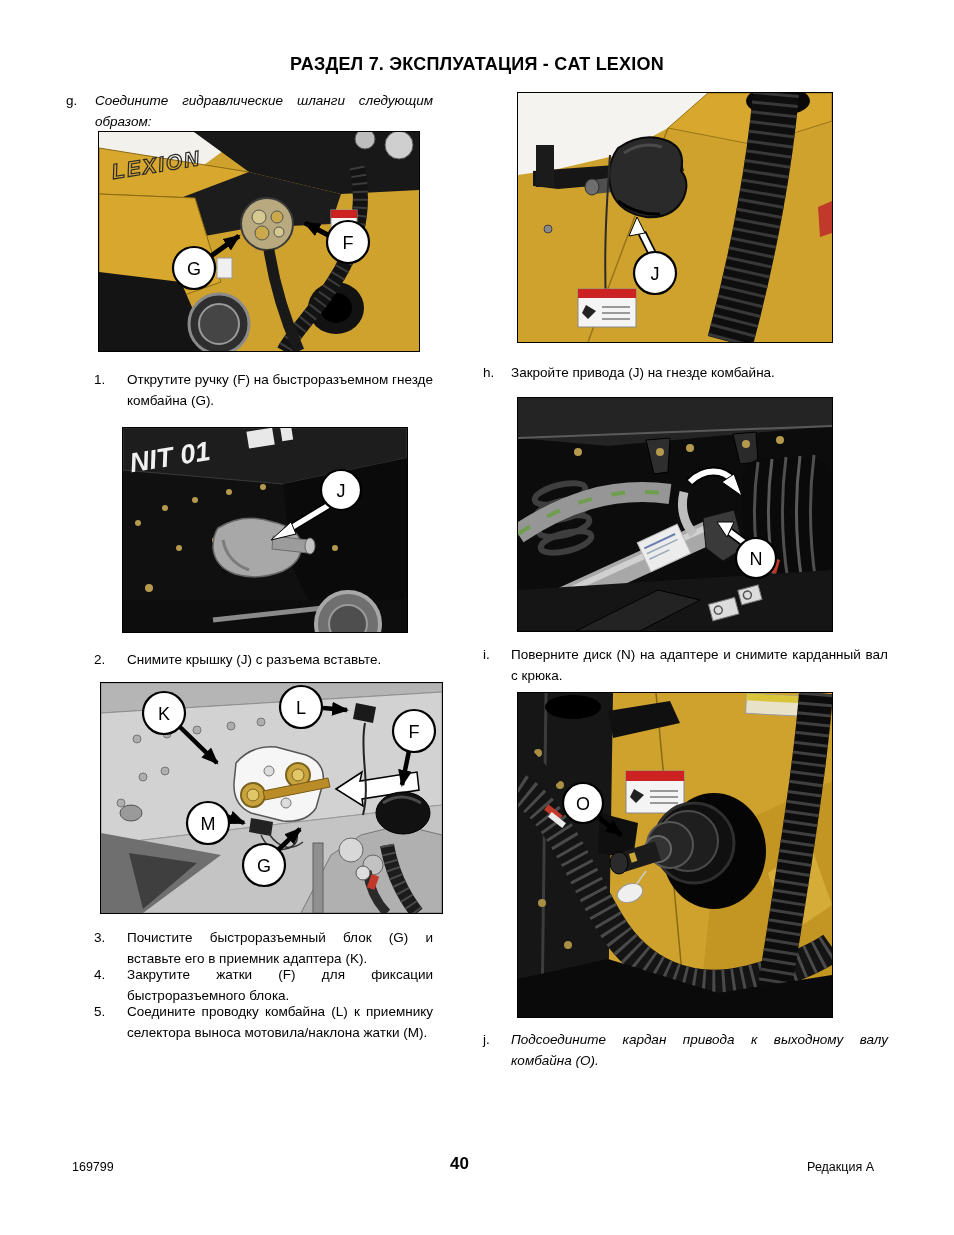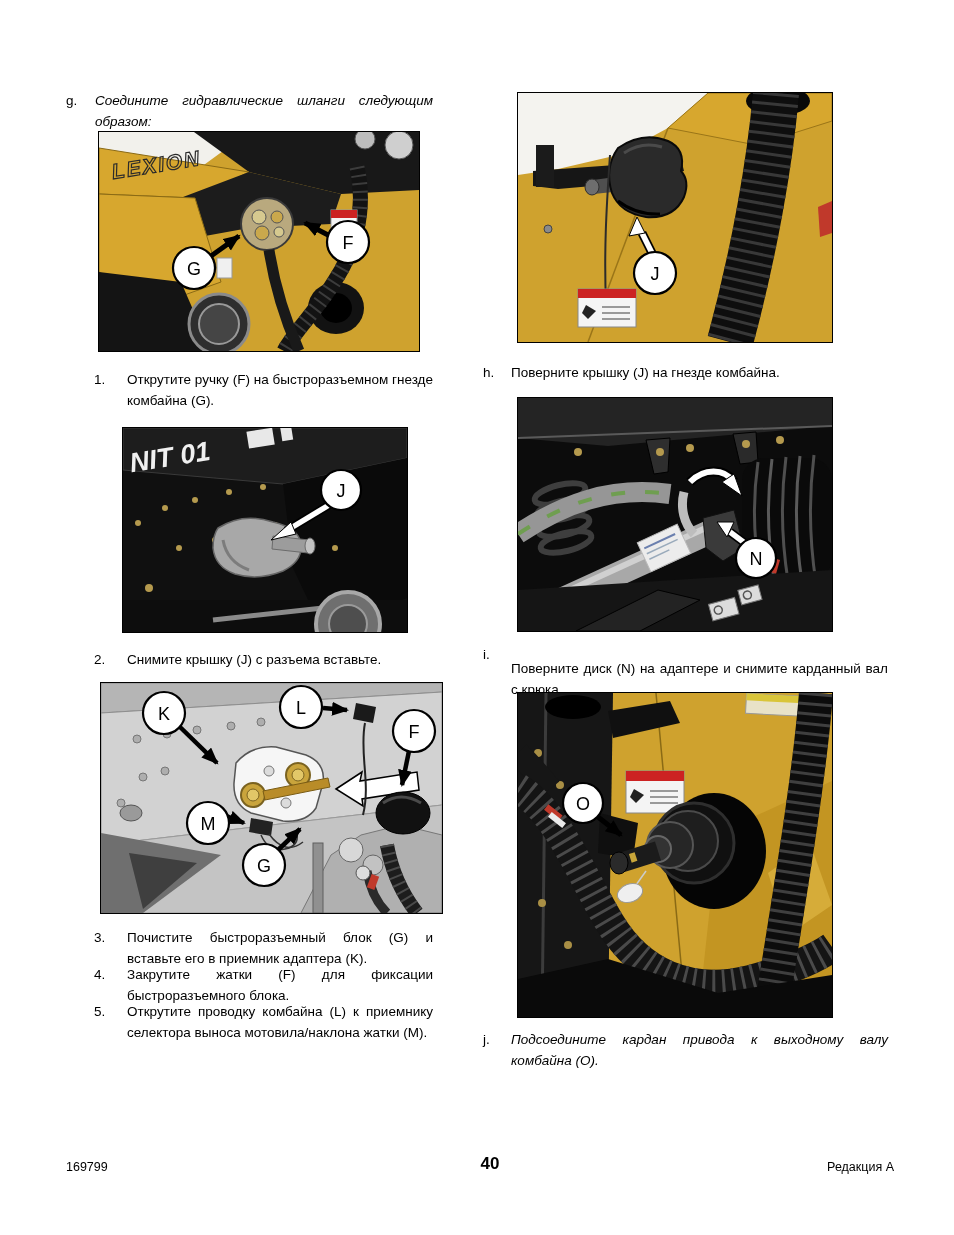--- a/index.html
+++ b/index.html
@@ -15,20 +15,21 @@
   svg text{font-family:"Liberation Sans",sans-serif;}
   .callout-letter{font-size:18px;fill:#000;}
   .footer-item{position:absolute;font-size:12.5px;}
   .page-num{font-size:17px;font-weight:bold;}
 </style>
 </head>
 <body>
 
 <div class="page">
 
+  <div class="header-title">РАЗДЕЛ 7. ЭКСПЛУАТАЦИЯ - CAT LEXION</div>
 
   <div class="step" style="left:66px;top:90px;width:367px;">
     <span class="marker" style="width:29px;">g.</span>
     <div class="text" style="width:338px;font-style:italic;">Соедините гидравлические шланги следующим образом:</div>
   </div>
 
   <div class="figure" style="left:98px;top:131px;width:322px;height:221px;">
     <svg viewBox="0 0 320 219" preserveAspectRatio="none">
       <defs>
           <marker id="ah1" markerUnits="userSpaceOnUse" markerWidth="18" markerHeight="16" refX="15" refY="7" orient="auto">
@@ -222,21 +223,21 @@
   <div class="step" style="left:94px;top:927px;width:339px;">
     <span class="marker" style="width:33px;">3.</span>
     <div class="text" style="width:306px;">Почистите быстроразъемный блок (G) и вставьте его в приемник адаптера (K).</div>
   </div>
   <div class="step" style="left:94px;top:964px;width:339px;">
     <span class="marker" style="width:33px;">4.</span>
     <div class="text" style="width:306px;">Закрутите жатки (F) для фиксации быстроразъемного блока.</div>
   </div>
   <div class="step" style="left:94px;top:1001px;width:339px;">
     <span class="marker" style="width:33px;">5.</span>
-    <div class="text" style="width:306px;">Открутите проводку комбайна (L) к приемнику селектора выноса мотовила/наклона жатки (M).</div>
+    <div class="text" style="width:306px;">Соедините проводку комбайна (L) к приемнику селектора выноса мотовила/наклона жатки (M).</div>
   </div>
 
   <div class="figure" style="left:517px;top:92px;width:316px;height:251px;">
     <svg viewBox="0 0 314 249" preserveAspectRatio="none">
       <rect x="0" y="0" width="314" height="249" fill="#cfa22e"></rect>
       <polygon points="0,0 190,0 150,35 100,62 40,76 0,82" fill="#f4f3ef"></polygon>
       <polygon points="190,0 314,0 314,28 238,52 150,35" fill="#d7a72e" stroke="#9a7518"></polygon>
       <line x1="150" y1="35" x2="70" y2="249" stroke="#9a7518" stroke-width="1.5"></line>
       <polygon points="15,78 125,70 162,62 166,78 120,89 40,96 15,93" fill="#161616"></polygon>
       <rect x="18" y="52" width="18" height="42" fill="#1b1b1b"></rect>
@@ -268,21 +269,21 @@
       </g>
       <g>
         <circle cx="137" cy="180" r="21" fill="#fff" stroke="#000" stroke-width="2.2"></circle>
         <text x="137" y="187" text-anchor="middle" class="callout-letter">J</text>
       </g>
     </svg>
   </div>
 
   <div class="step" style="left:483px;top:362px;width:405px;">
     <span class="marker" style="width:28px;">h.</span>
-    <div class="text" style="width:377px;">Поверните крышку (J) на гнезде комбайна.</div>
+    <div class="text" style="width:377px;">Закройте привода (J) на гнезде комбайна.</div>
   </div>
 
   <div class="figure" style="left:517px;top:397px;width:316px;height:235px;">
     <svg viewBox="0 0 314 233" preserveAspectRatio="none">
       <rect x="0" y="0" width="314" height="233" fill="#0c0c0c"></rect>
       <polygon points="0,0 314,0 314,28 200,38 90,48 0,40" fill="#242424"></polygon>
       <line x1="0" y1="40" x2="314" y2="28" stroke="#5a5a5a" stroke-width="2"></line>
       <polygon points="128,42 152,40 150,74 136,76" fill="#2e2e2e" stroke="#000"></polygon>
       <polygon points="215,36 238,34 240,64 222,66" fill="#2a2a2a" stroke="#000"></polygon>
       <g fill="#b59a4e">
@@ -342,21 +343,21 @@
       </g>
       <g>
         <circle cx="238" cy="160" r="20" fill="#fff" stroke="#000" stroke-width="2.2"></circle>
         <text x="238" y="167" text-anchor="middle" class="callout-letter">N</text>
       </g>
     </svg>
   </div>
 
   <div class="step" style="left:483px;top:644px;width:405px;">
     <span class="marker" style="width:28px;">i.</span>
-    <div class="text" style="width:377px;margin-top:14px;">Поверните диск (N) на адаптере и снимите карданный вал с крюка.</div>
+    <div class="text" style="width:377px;">Поверните диск (N) на адаптере и снимите карданный вал с крюка.</div>
   </div>
 
   <div class="figure" style="left:517px;top:692px;width:316px;height:326px;">
     <svg viewBox="0 0 314 324" preserveAspectRatio="none">
       <defs>
           <marker id="ah6" markerUnits="userSpaceOnUse" markerWidth="18" markerHeight="16" refX="15" refY="7" orient="auto">
             <path d="M0,0 L17,7 L0,14 Z" fill="#000"></path>
           </marker>
         </defs>
       <rect x="0" y="0" width="314" height="324" fill="#cfa22e"></rect>
@@ -421,17 +422,17 @@
         <text x="65" y="117" text-anchor="middle" class="callout-letter">O</text>
       </g>
     </svg>
   </div>
 
   <div class="step" style="left:483px;top:1029px;width:405px;">
     <span class="marker" style="width:28px;">j.</span>
     <div class="text" style="width:377px;font-style:italic;">Подсоедините кардан привода к выходному валу комбайна (O).</div>
   </div>
 
-  <div class="footer-item" style="left:66px;top:1160px;">169799</div>
-  <div class="footer-item page-num" style="left:450px;top:1154px;width:80px;text-align:center;">40</div>
-  <div class="footer-item" style="right:60px;top:1160px;">Редакция А</div>
+  <div class="footer-item" style="left:72px;top:1160px;">169799</div>
+  <div class="footer-item page-num" style="left:450px;top:1154px;width:80px;">40</div>
+  <div class="footer-item" style="right:80px;top:1160px;">Редакция А</div>
 
 </div>
 
 </body></html>

